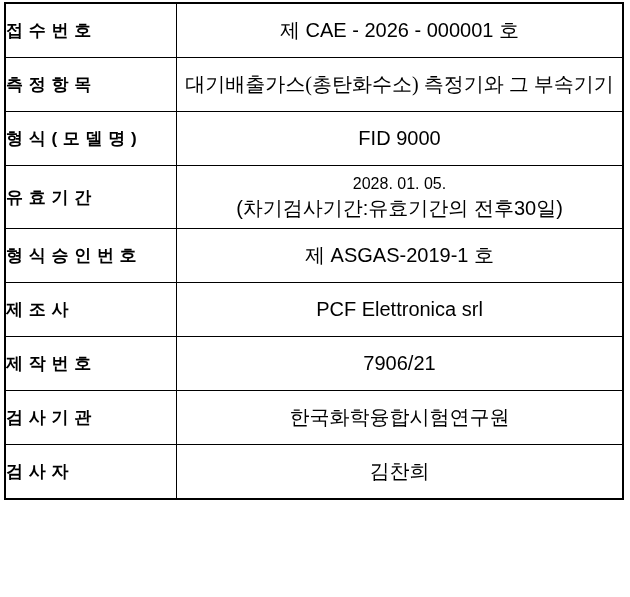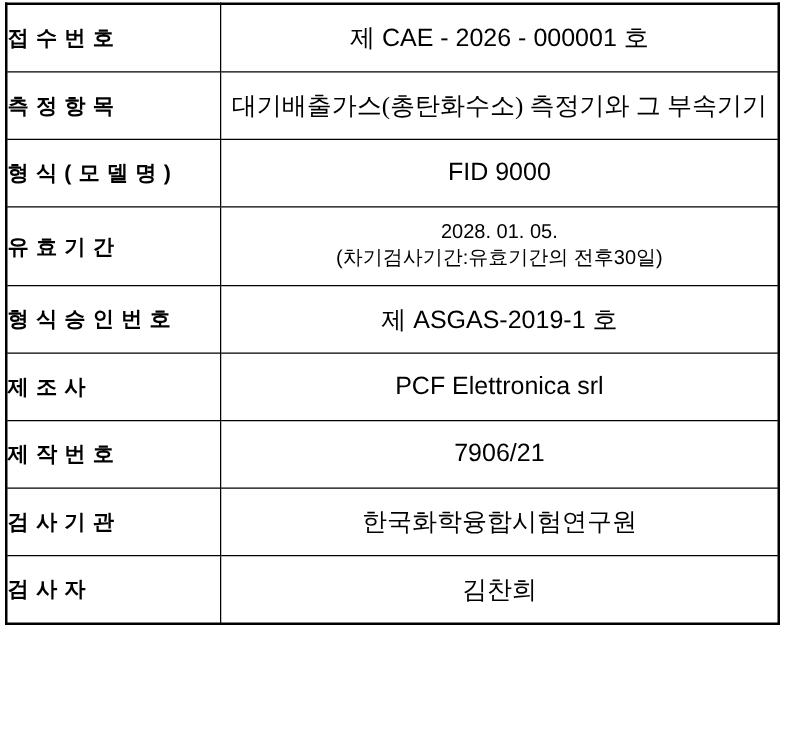--- a/index.html
+++ b/index.html
@@ -56,21 +56,21 @@
     font-size: 16px;
     font-family: Liberation Serif, serif;
   }
   .value-main {
     display: block;
     font-size: 16px;
     line-height: 1.25;
   }
   .value-sub {
     display: block;
-    font-size: 16px;
+    font-size: 20px;
     line-height: 1.3;
     margin-top: 1px;
   }
 </style>
 </head>
 <body>
 
 <div class="cert-wrap">
   <table class="cert-table">
     <tbody>

